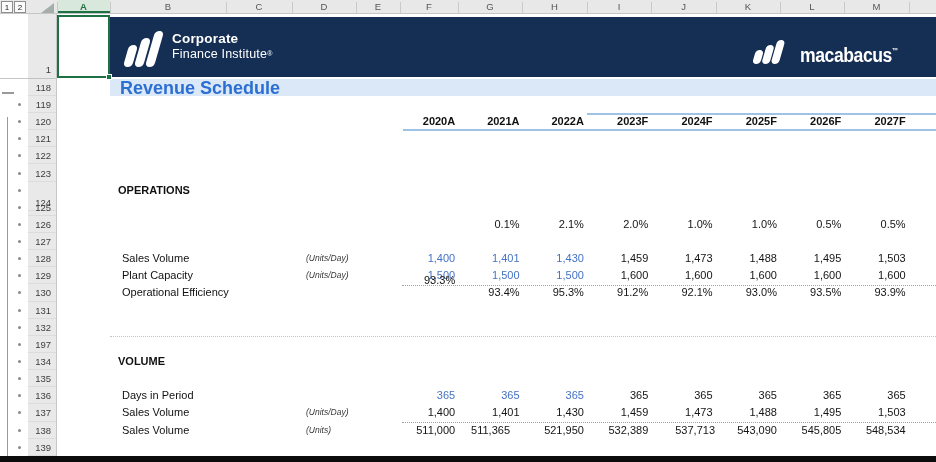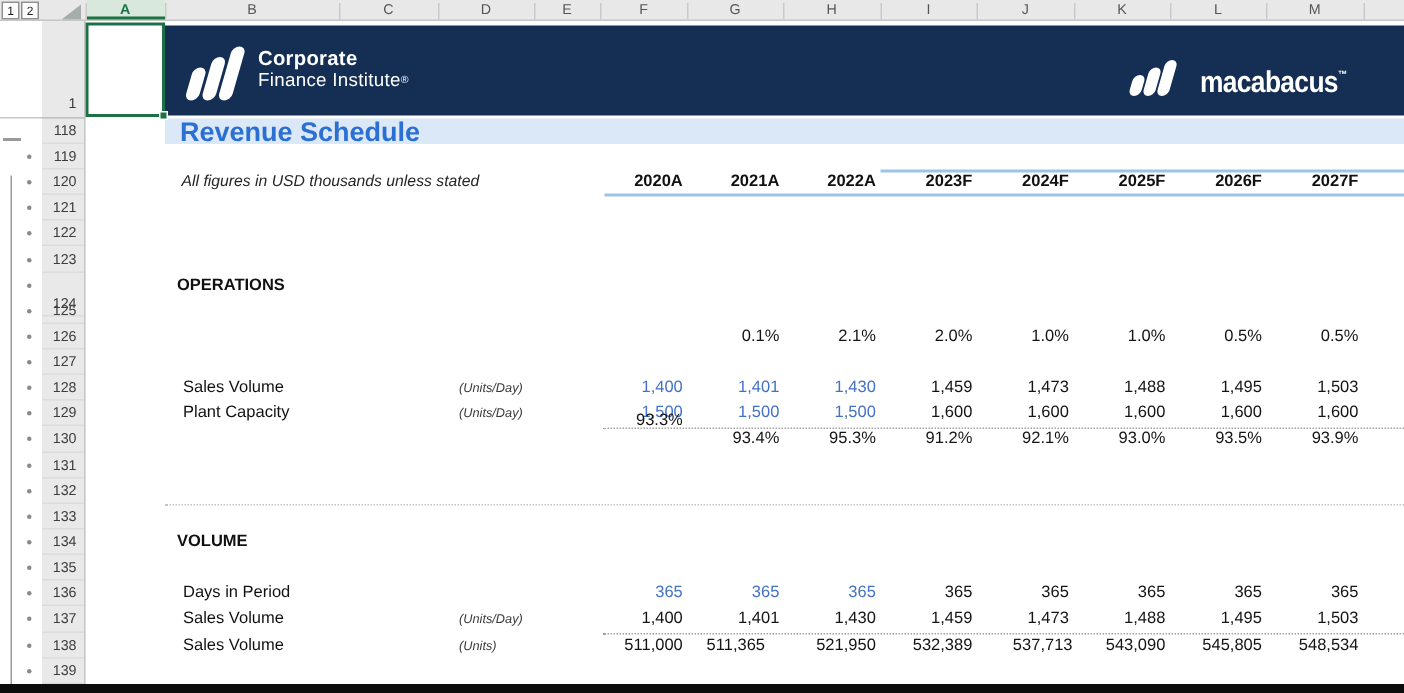--- a/index.html
+++ b/index.html
@@ -141,21 +141,20 @@
     </div>
     <div class="mac-text" style="left:690px;top:23px"><span>macabacus</span><span class="tmmark">™</span></div>
   </div>
   <div class="a1cell"></div>
   <div class="a1handle"></div>
 
   <div class="titleband">
     <div class="titletext">Revenue Schedule</div>
   </div>
 
-  <div class="note" style="top:113.1px">All figures in USD thousands unless stated</div>
 
   <div class="yline-top"></div>
   <div class="yline-bottom"></div>
 
   <div class="sectionsep"></div>
 
   <div class="bottomstrip"></div>
 <div class="rowhdr frozen" style="top: 14px; height: 64.8px;">1</div>
     <div class="rowhdr" style="top: 78.8px; height: 17.14px;">118</div>
     <div class="rowhdr" style="top: 95.94px; height: 17.14px;">119</div>
@@ -179,21 +178,21 @@
     <div class="rowhdr" style="top: 250.2px; height: 17.14px;">128</div>
     <div class="odot" style="top: 257.2px;"></div>
     <div class="rowhdr" style="top: 267.34px; height: 17.14px;">129</div>
     <div class="odot" style="top: 274.34px;"></div>
     <div class="rowhdr" style="top: 284.48px; height: 17.14px;">130</div>
     <div class="odot" style="top: 291.48px;"></div>
     <div class="rowhdr" style="top: 301.62px; height: 17.14px;">131</div>
     <div class="odot" style="top: 308.62px;"></div>
     <div class="rowhdr" style="top: 318.76px; height: 17.14px;">132</div>
     <div class="odot" style="top: 325.76px;"></div>
-    <div class="rowhdr" style="top: 335.9px; height: 17.14px;">133</div>
+    <div class="rowhdr" style="top: 335.9px; height: 17.14px;">197</div>
     <div class="odot" style="top: 342.9px;"></div>
     <div class="rowhdr" style="top: 353.04px; height: 17.14px;">134</div>
     <div class="odot" style="top: 360.04px;"></div>
     <div class="rowhdr" style="top: 370.18px; height: 17.14px;">135</div>
     <div class="odot" style="top: 377.18px;"></div>
     <div class="rowhdr" style="top: 387.32px; height: 17.14px;">136</div>
     <div class="odot" style="top: 394.32px;"></div>
     <div class="rowhdr" style="top: 404.46px; height: 17.14px;">137</div>
     <div class="odot" style="top: 411.46px;"></div>
     <div class="rowhdr" style="top: 421.6px; height: 17.14px;">138</div>
@@ -230,20 +229,21 @@
     <div class="unitlabel" style="top: 267.34px;">(Units/Day)</div>
     <div class="dcell blue" style="left: 391.2px; top: 267.34px;">1,500</div>
     <div class="dcell blue" style="left: 455.55px; top: 267.34px;">1,500</div>
     <div class="dcell blue" style="left: 519.9px; top: 267.34px;">1,500</div>
     <div class="dcell" style="left: 584.25px; top: 267.34px;">1,600</div>
     <div class="dcell" style="left: 648.6px; top: 267.34px;">1,600</div>
     <div class="dcell" style="left: 712.95px; top: 267.34px;">1,600</div>
     <div class="dcell" style="left: 777.3px; top: 267.34px;">1,600</div>
     <div class="dcell" style="left: 841.65px; top: 267.34px;">1,600</div>
     <div class="dotline" style="left: 402px; top: 284.54px; width: 534px;"></div>
+    <div class="rowlabel" style="top: 284.48px;">Operational Efficiency</div>
     <div class="dcell" style="left: 391.2px; top: 272px;">93.3%</div>
     <div class="dcell" style="left: 455.55px; top: 284.48px;">93.4%</div>
     <div class="dcell" style="left: 519.9px; top: 284.48px;">95.3%</div>
     <div class="dcell" style="left: 584.25px; top: 284.48px;">91.2%</div>
     <div class="dcell" style="left: 648.6px; top: 284.48px;">92.1%</div>
     <div class="dcell" style="left: 712.95px; top: 284.48px;">93.0%</div>
     <div class="dcell" style="left: 777.3px; top: 284.48px;">93.5%</div>
     <div class="dcell" style="left: 841.65px; top: 284.48px;">93.9%</div>
     <div class="sectionlabel" style="top: 353.04px;">VOLUME</div>
     <div class="rowlabel" style="top: 387.32px;">Days in Period</div>

